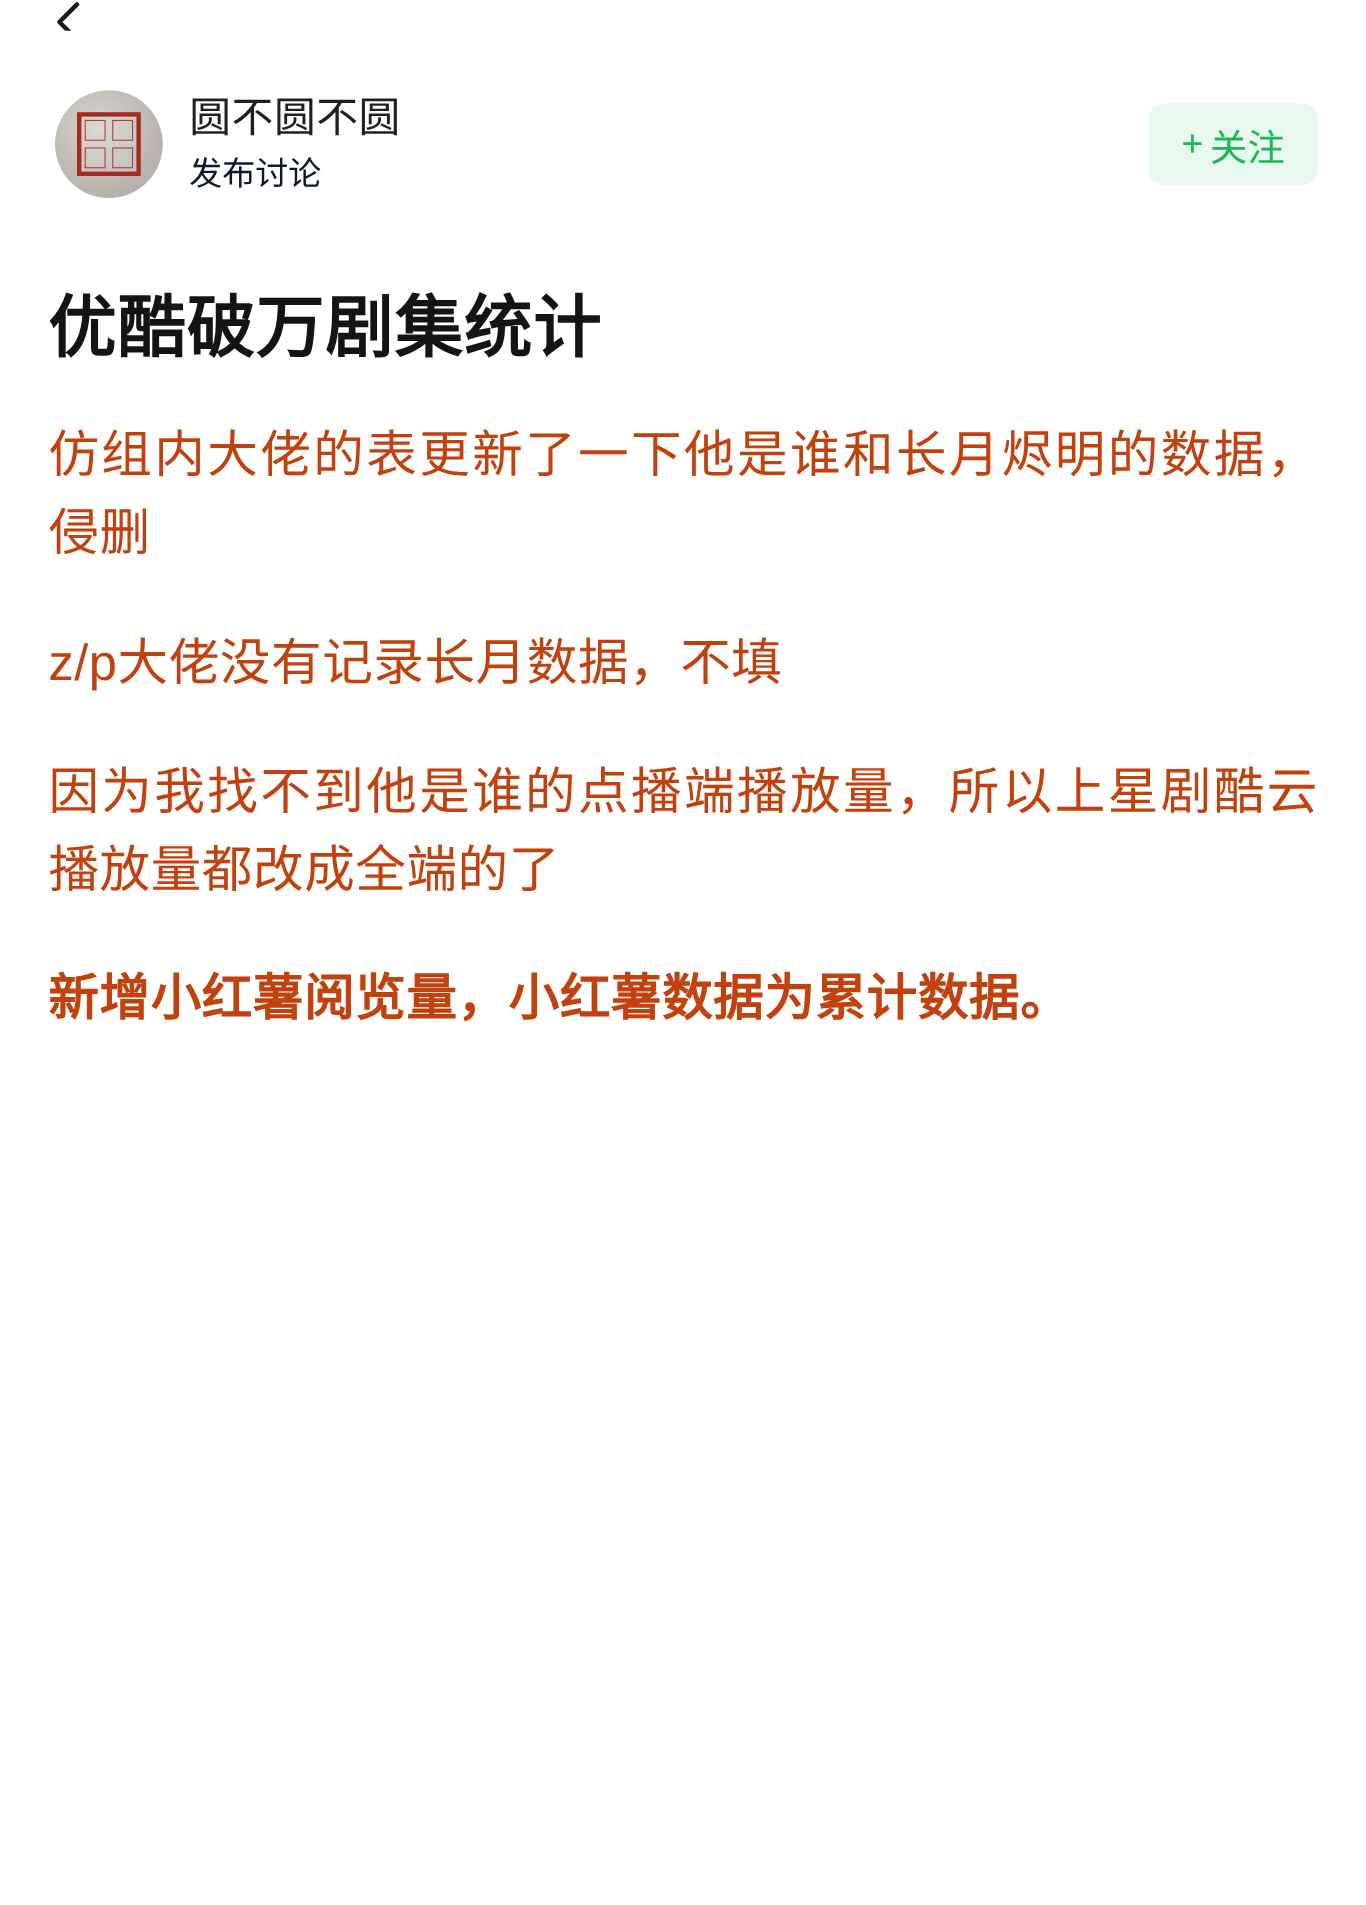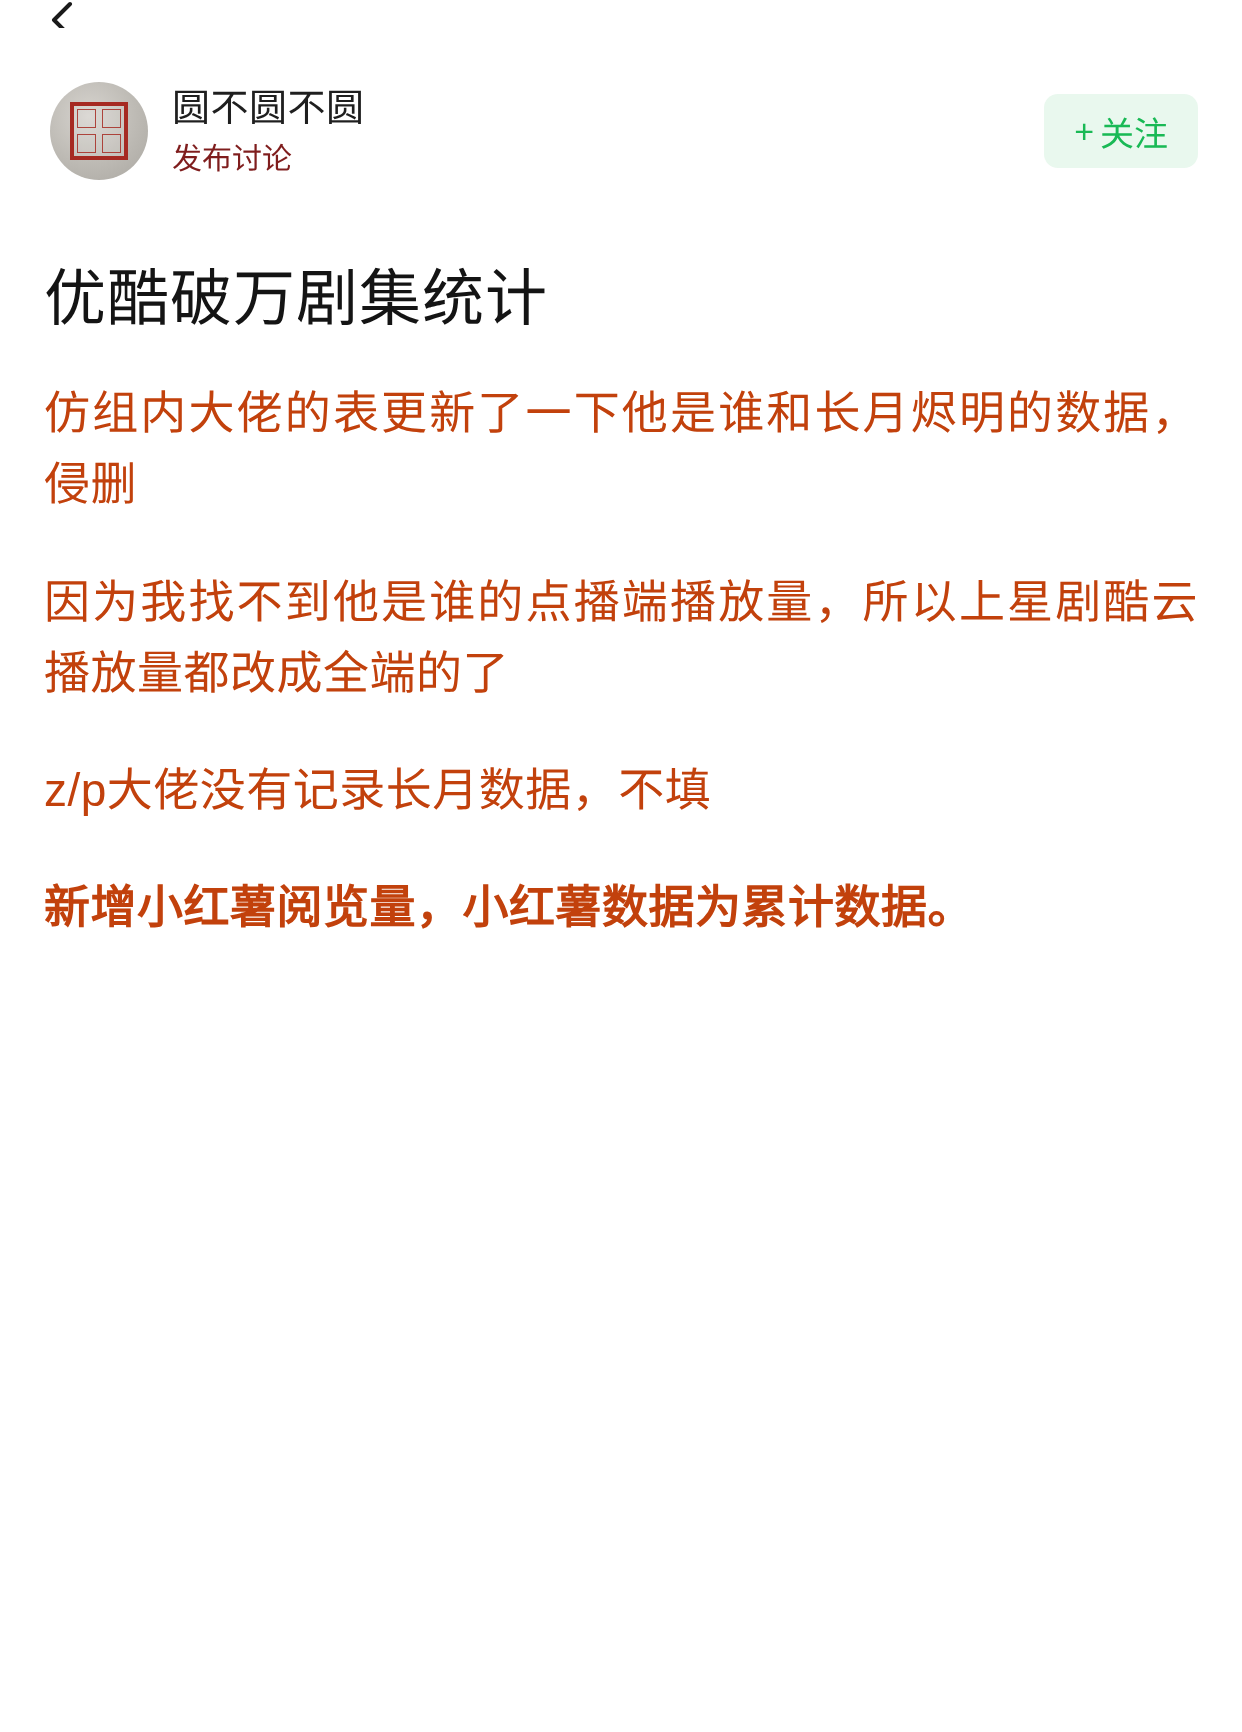--- a/index.html
+++ b/index.html
@@ -85,21 +85,21 @@
   .author-name {
     font-size: 38px;
     line-height: 1.25;
     color: #1f1f1f;
     letter-spacing: .5px;
   }
   .author-sub {
     margin-top: 8px;
     font-size: 30px;
     line-height: 1.2;
-    color: #7f1d1d;
+    color: #0f172a;
   }
 
   .follow-button {
     margin-left: auto;
     background: #e9f8ee;
     color: #19b955;
     border: none;
     border-radius: 14px;
     font-size: 34px;
     font-family: "Liberation Sans", "DejaVu Sans", sans-serif;
@@ -115,21 +115,21 @@
     font-size: 34px;
     line-height: 1;
   }
 
   .post-title {
     position: absolute;
     top: 218px;
     left: 44px;
     right: 44px;
     font-size: 62px;
-    font-weight: normal;
+    font-weight: bold;
     letter-spacing: 1px;
     color: #141414;
     line-height: 1.25;
   }
 
   .post-body {
     position: absolute;
     top: 378px;
     left: 44px;
     right: 44px;
@@ -175,18 +175,18 @@
       <span class="plus">+</span>
       <span>关注</span>
     </button>
 
   </div>
 
   <h1 class="post-title">优酷破万剧集统计</h1>
 
   <div class="post-body">
     <p class="para">仿组内大佬的表更新了一下他是谁和长月烬明的数据，侵删</p>
+    <p class="para">z/p大佬没有记录长月数据，不填</p>
     <p class="para">因为我找不到他是谁的点播端播放量，所以上星剧酷云播放量都改成全端的了</p>
-    <p class="para">z/p大佬没有记录长月数据，不填</p>
     <p class="para">新增小红薯阅览量，小红薯数据为累计数据。</p>
   </div>
 
 </div>
 
 </body></html>

